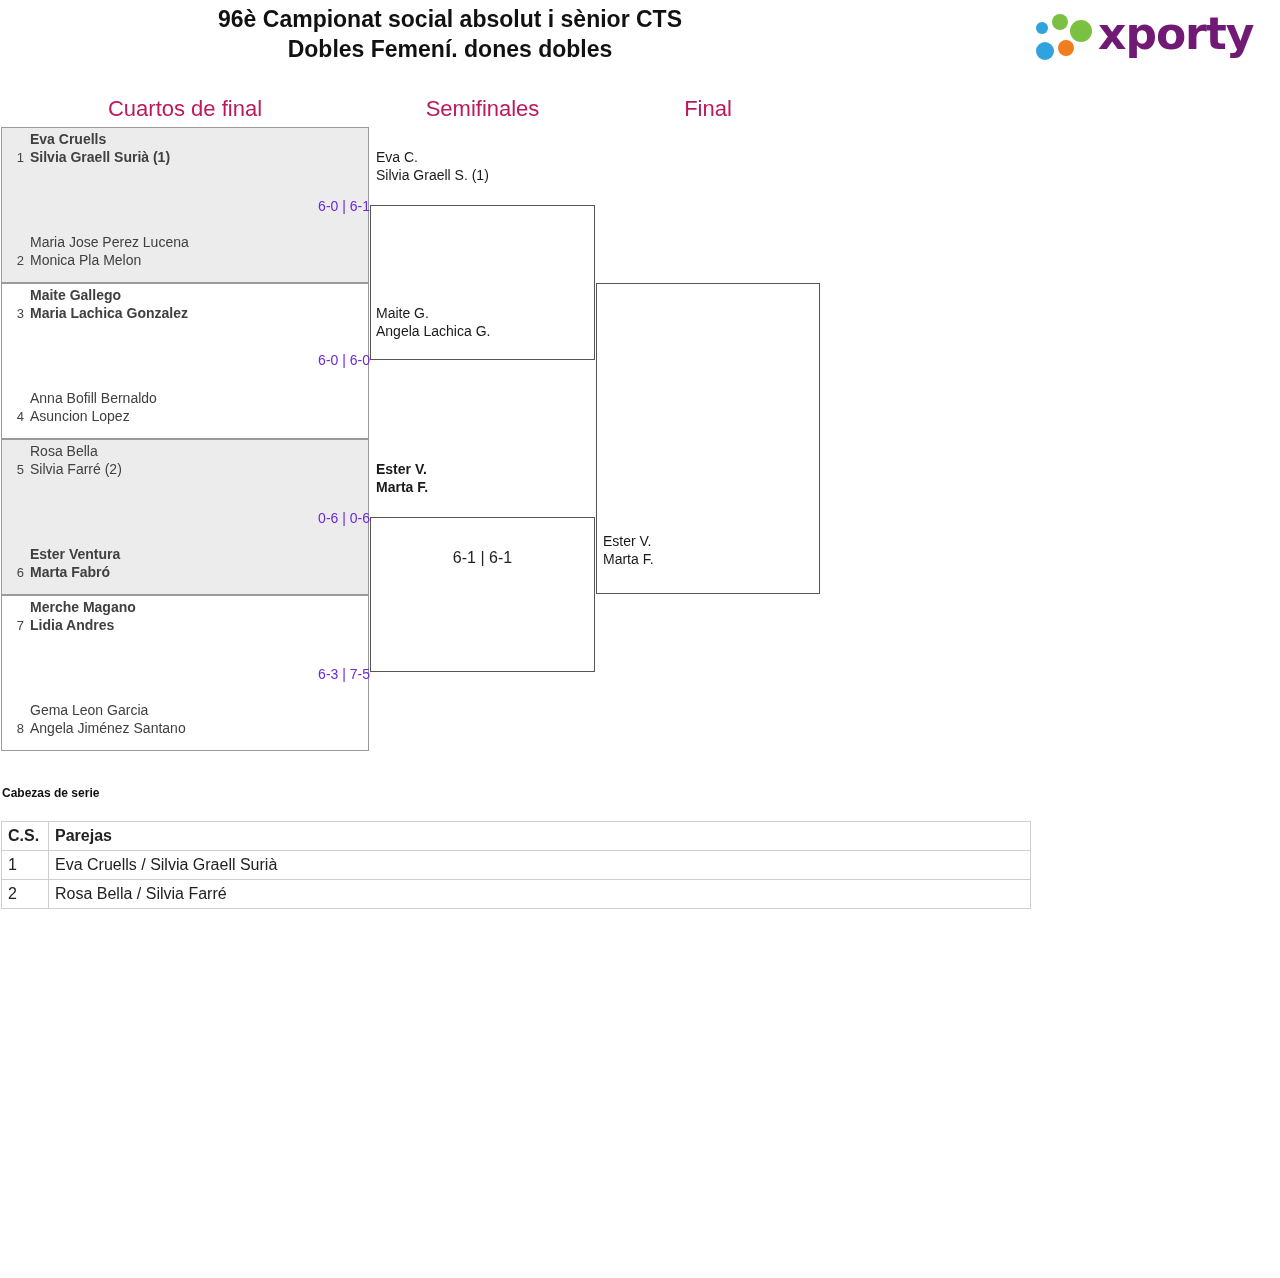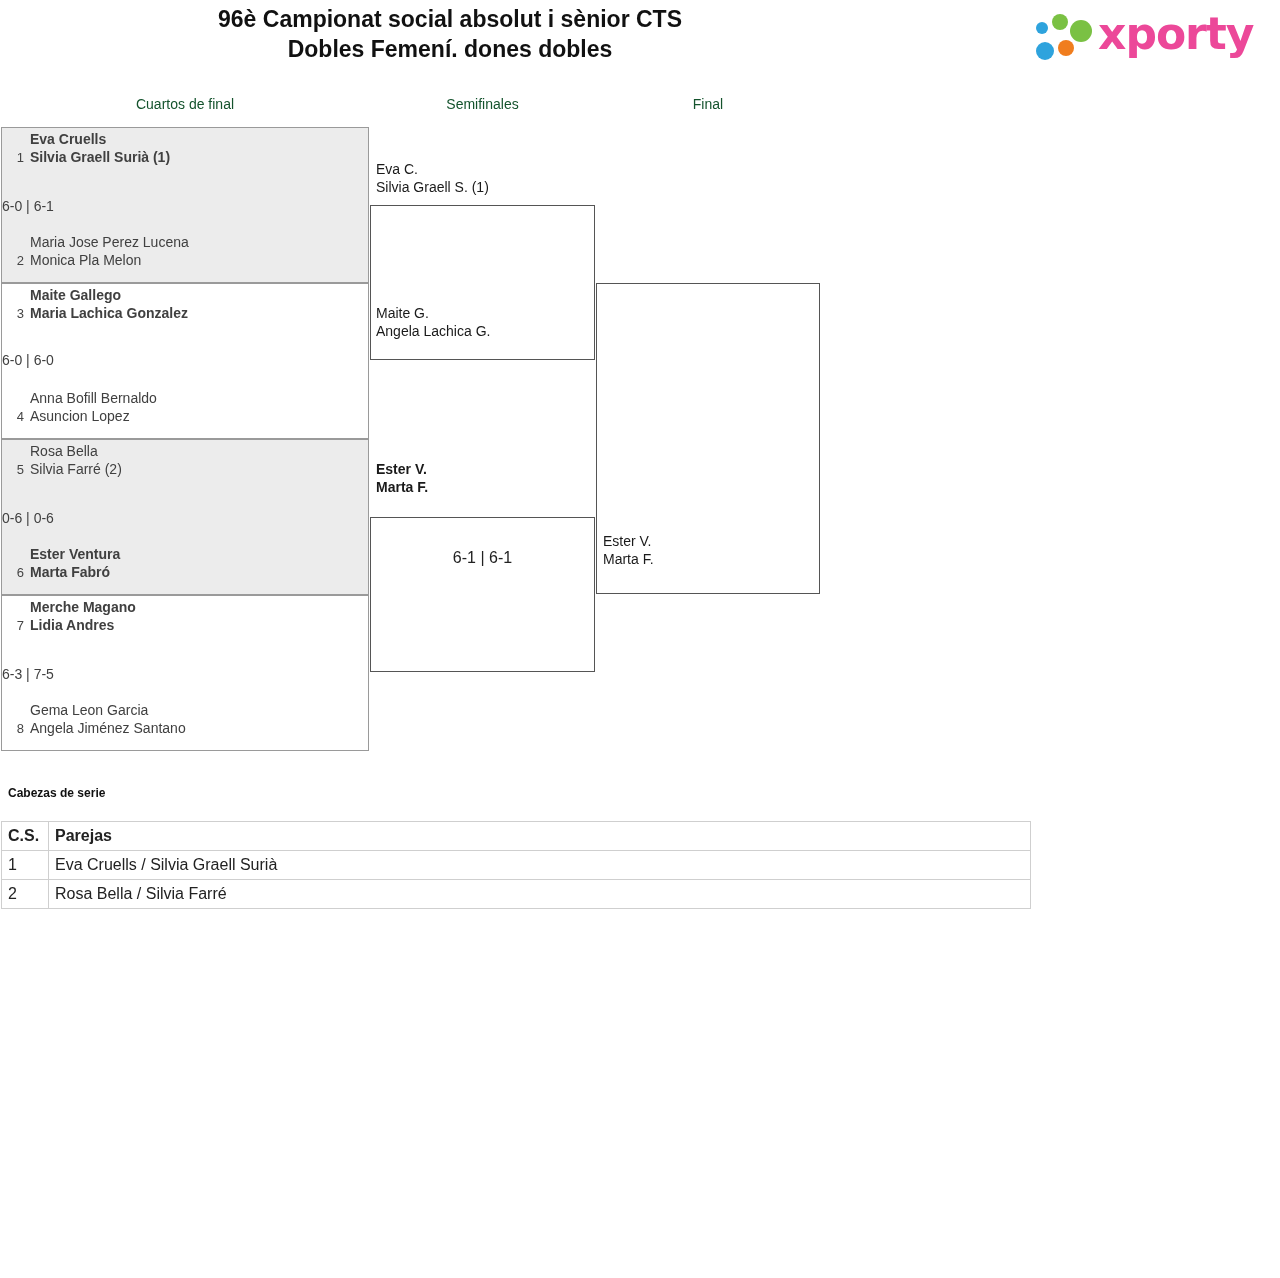--- a/index.html
+++ b/index.html
@@ -47,30 +47,30 @@
     left: 0; top: 6px;
     width: 62px; height: 48px;
   }
   .dot { position: absolute; border-radius: 50%; }
   .logo-text {
     position: absolute;
     left: 62px;
     top: 0px;
     font-size: 44px;
     font-weight: bold;
-    color: #ec4899;
+    color: #701a75;
     letter-spacing: -1px;
     font-family: "DejaVu Sans", sans-serif;
   }
 
   
   .round-label {
     position: absolute;
-    font-size: 14px;
-    color: #14532d;
+    font-size: 22px;
+    color: #be185d;
     text-align: center;
     top: 96px;
   }
 
   
   .bracket { position: absolute; left: 0; top: 0; width: 1280px; height: 770px; }
 
   .qf-match {
     position: absolute;
     left: 1px;
@@ -104,23 +104,23 @@
     line-height: 18px;
     color: #404040;
     white-space: pre-line;
   }
   .winner { font-weight: bold; }
 
   .qf-score {
     position: absolute;
     left: 0;
     width: 368px;
-    text-align: left;
+    text-align: right;
     font-size: 14px;
-    color: #404040;
+    color: #6d28d9;
   }
 
   
   .connector {
     position: absolute;
     border: 1px solid #555555;
     box-sizing: border-box;
     background: transparent;
   }
 
@@ -134,21 +134,21 @@
   .sf-score {
     position: absolute;
     font-size: 16px;
     color: #222222;
     text-align: center;
   }
 
   
   .seeds-title {
     position: absolute;
-    left: 8px;
+    left: 2px;
     top: 786px;
     font-size: 12px;
     font-weight: bold;
     color: #111111;
   }
   table.seeds {
     position: absolute;
     left: 1px;
     top: 821px;
     width: 1030px;
@@ -241,21 +241,21 @@
     </div>
     <div class="qf-score" style="top:70px;">6-3 | 7-5</div>
     <div class="seat" style="top:103px;">
       <div class="seat-num">8</div>
       <div class="seat-names">Gema Leon Garcia
 Angela Jiménez Santano</div>
     </div>
   </div>
 
   <div class="connector" style="left:370px; top:205px; width:225px; height:155px;"></div>
-  <div class="sf-names" style="left:376px; top:148px; width:215px;margin-top:12px;">Eva C.
+  <div class="sf-names" style="left:376px; top:148px; width:215px;">Eva C.
 Silvia Graell S. (1)</div>
   <div class="sf-names" style="left:376px; top:304px; width:215px;">Maite G.
 Angela Lachica G.</div>
   <div class="sf-score" style="left:370px; top:274px; width:225px;"></div>
 
   <div class="connector" style="left:370px; top:517px; width:225px; height:155px;"></div>
   <div class="sf-names winner" style="left:376px; top:460px; width:215px;">Ester V.
 Marta F.</div>
   <div class="sf-score" style="left:370px; top:549px; width:225px;">6-1 | 6-1</div>
 

